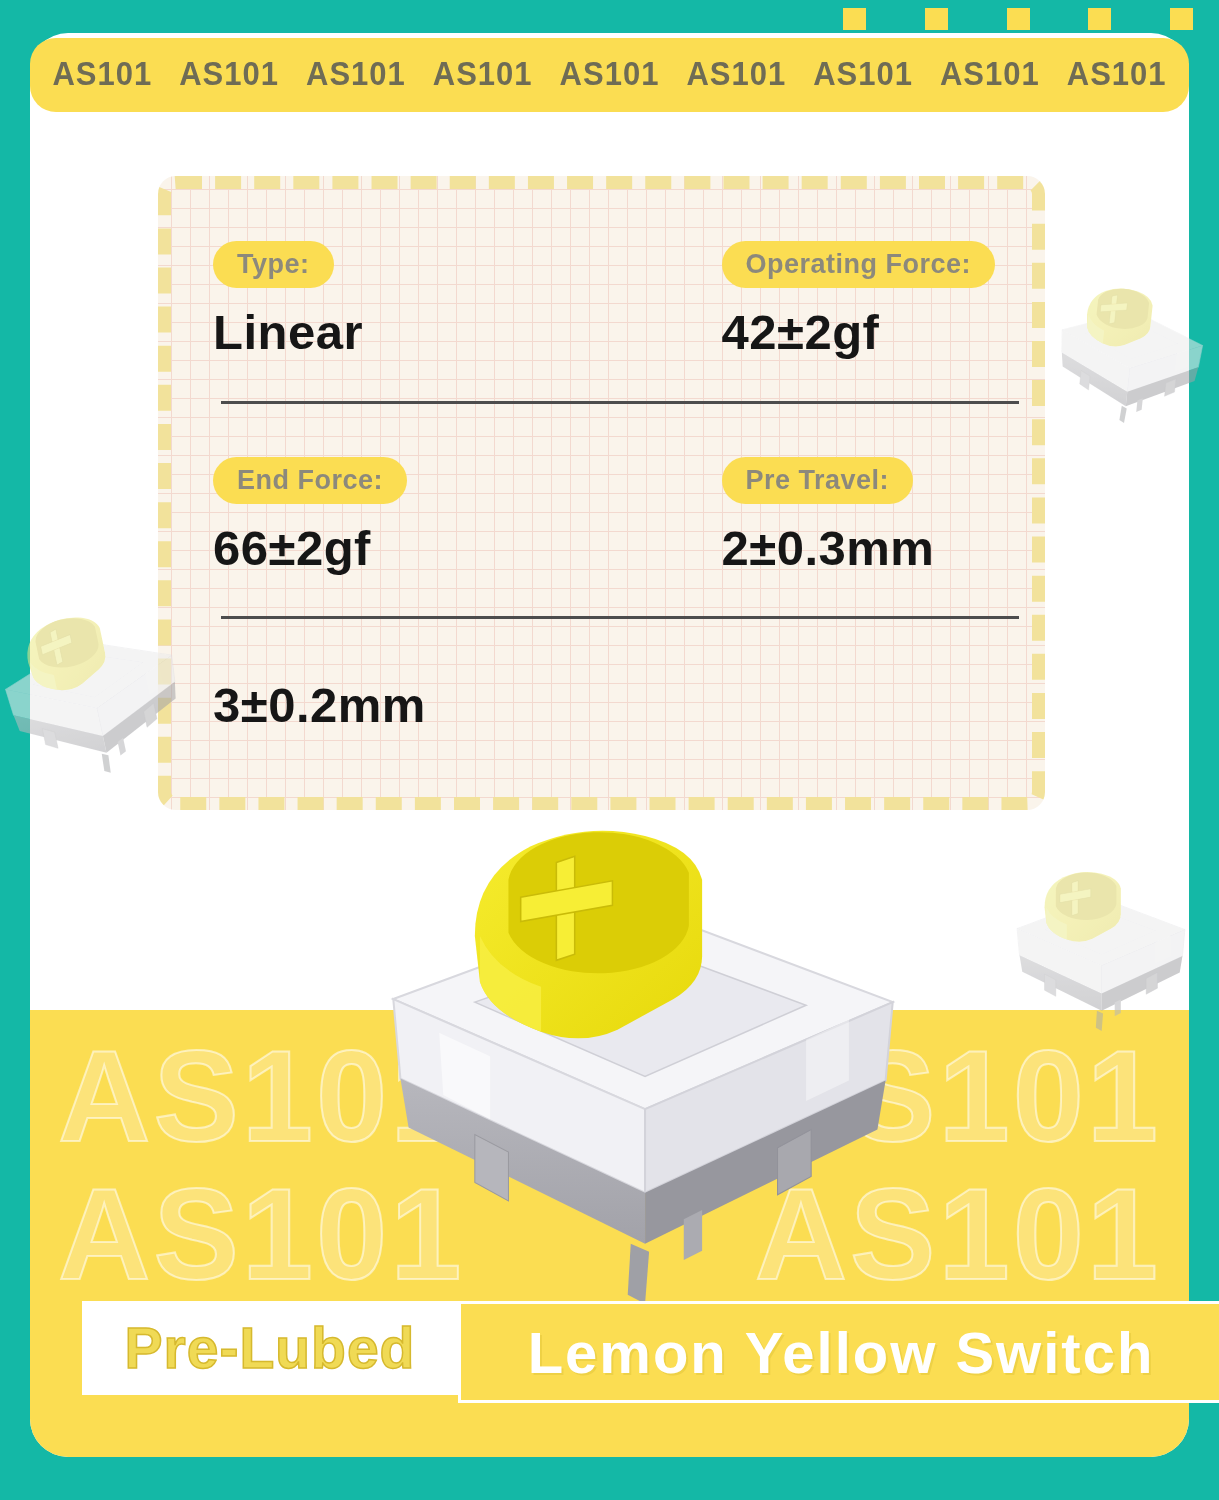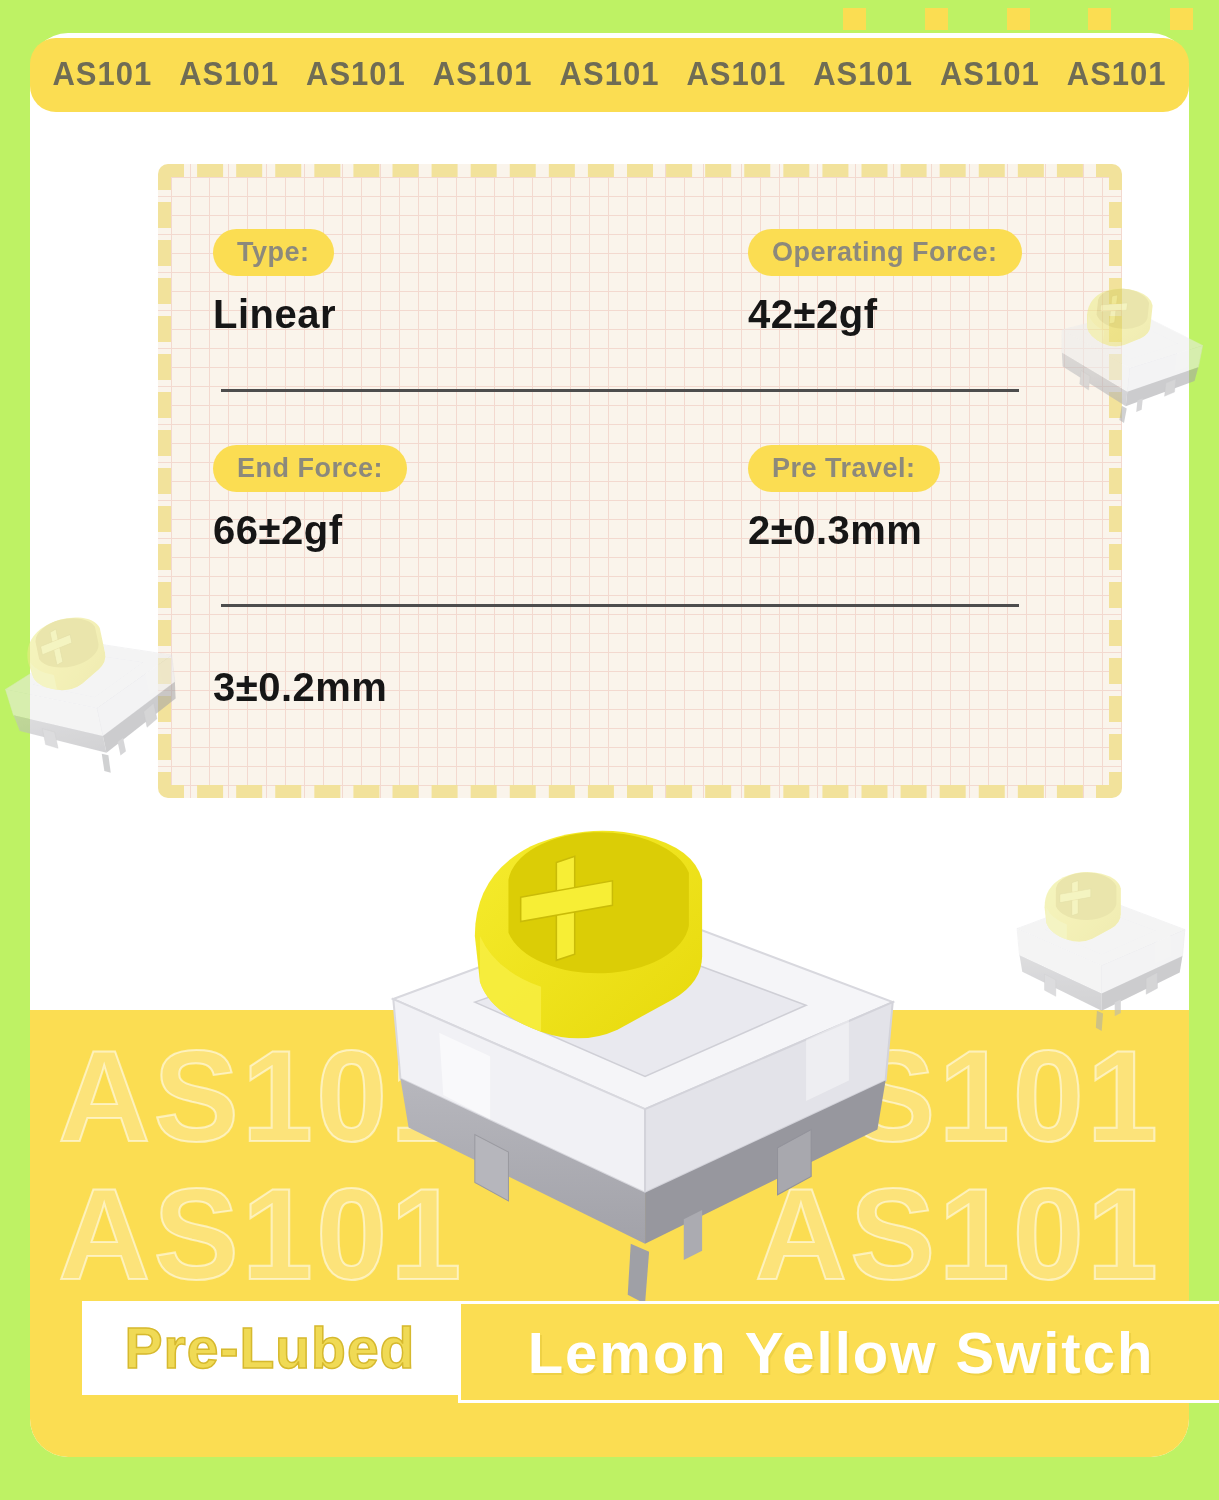--- a/index.html
+++ b/index.html
@@ -1,43 +1,43 @@
 <!DOCTYPE html>
 <html><head>
 <meta charset="utf-8">
 <style>
   html,body{margin:0;padding:0;}
   body{background:#d7d7d7;font-family:"Liberation Sans", sans-serif;}
-  .page{position:relative;width:1219px;height:1500px;background:#bef264;overflow:hidden;margin:0 auto;}
+  .page{position:relative;width:1219px;height:1500px;background:#14b8a6;overflow:hidden;margin:0 auto;}
 
   
   .deco-squares{position:absolute;top:8px;left:843px;width:350px;height:22px;display:flex;justify-content:space-between;}
   .deco-squares span{width:23px;height:22px;background:#fbdd52;display:block;}
 
   
   .content-card{position:absolute;left:30px;top:33px;width:1159px;height:1424px;background:#ffffff;border-radius:38px;}
 
   
   .banner{position:absolute;left:30px;top:38px;width:1159px;height:74px;background:#fbdd52;border-radius:26px;
           display:flex;align-items:center;justify-content:center;gap:27px;}
   .banner span{font-size:31px;font-weight:bold;color:#6f6c55;letter-spacing:1px;transform:scaleY(1.05);}
 
   
-  .spec{position:absolute;left:158px;top:164px;width:964px;height:634px;box-sizing:border-box;
-        border:13px dashed #f2e29b;border-radius:10px;
+  .spec{position:absolute;left:158px;top:176px;width:887px;height:634px;box-sizing:border-box;
+        border:13px dashed #f2e29b;border-radius:18px;
         background-color:#faf4eb;
         background-image:linear-gradient(#f3d9cf 1px, transparent 1px),
                          linear-gradient(90deg,#f3d9cf 1px, transparent 1px);
         background-size:19px 19px;}
   .spec-row{position:absolute;left:0;right:0;display:grid;grid-template-columns:1fr 1fr;}
   .spec-row .cell-l{padding-left:42px;}
-  .spec-row .cell-r{padding-left:108px;}
+  .spec-row .cell-r{padding-left:108px;margin-left:12px;}
   .pill{display:inline-block;background:#fbdd52;color:#8c897c;font-weight:bold;font-size:27px;
         padding:8px 24px;border-radius:26px;letter-spacing:.5px;}
-  .value{font-size:40px;font-weight:bold;color:#161616;margin-top:16px;letter-spacing:.5px;}
+  .value{font-size:49px;font-weight:bold;color:#161616;margin-top:16px;letter-spacing:.5px;}
   .divider{position:absolute;left:50px;width:798px;height:3px;background:#4d4d4d;}
   .row1{top:52px;} .row2{top:268px;} .row3{top:472px;}
   .div1{top:212px;} .div2{top:427px;}
 
   
   .yellow-block{position:absolute;left:30px;top:1010px;width:1159px;height:447px;background:#fbdd52;
                 border-radius:0 0 38px 38px;overflow:hidden;}
   .wm-row{position:absolute;left:28px;right:28px;display:flex;justify-content:space-between;}
   .wm-row.r1{top:22px;} .wm-row.r2{top:160px;}
   .wm-row span{font-size:128px;line-height:1;font-weight:800;color:#fce37a;

